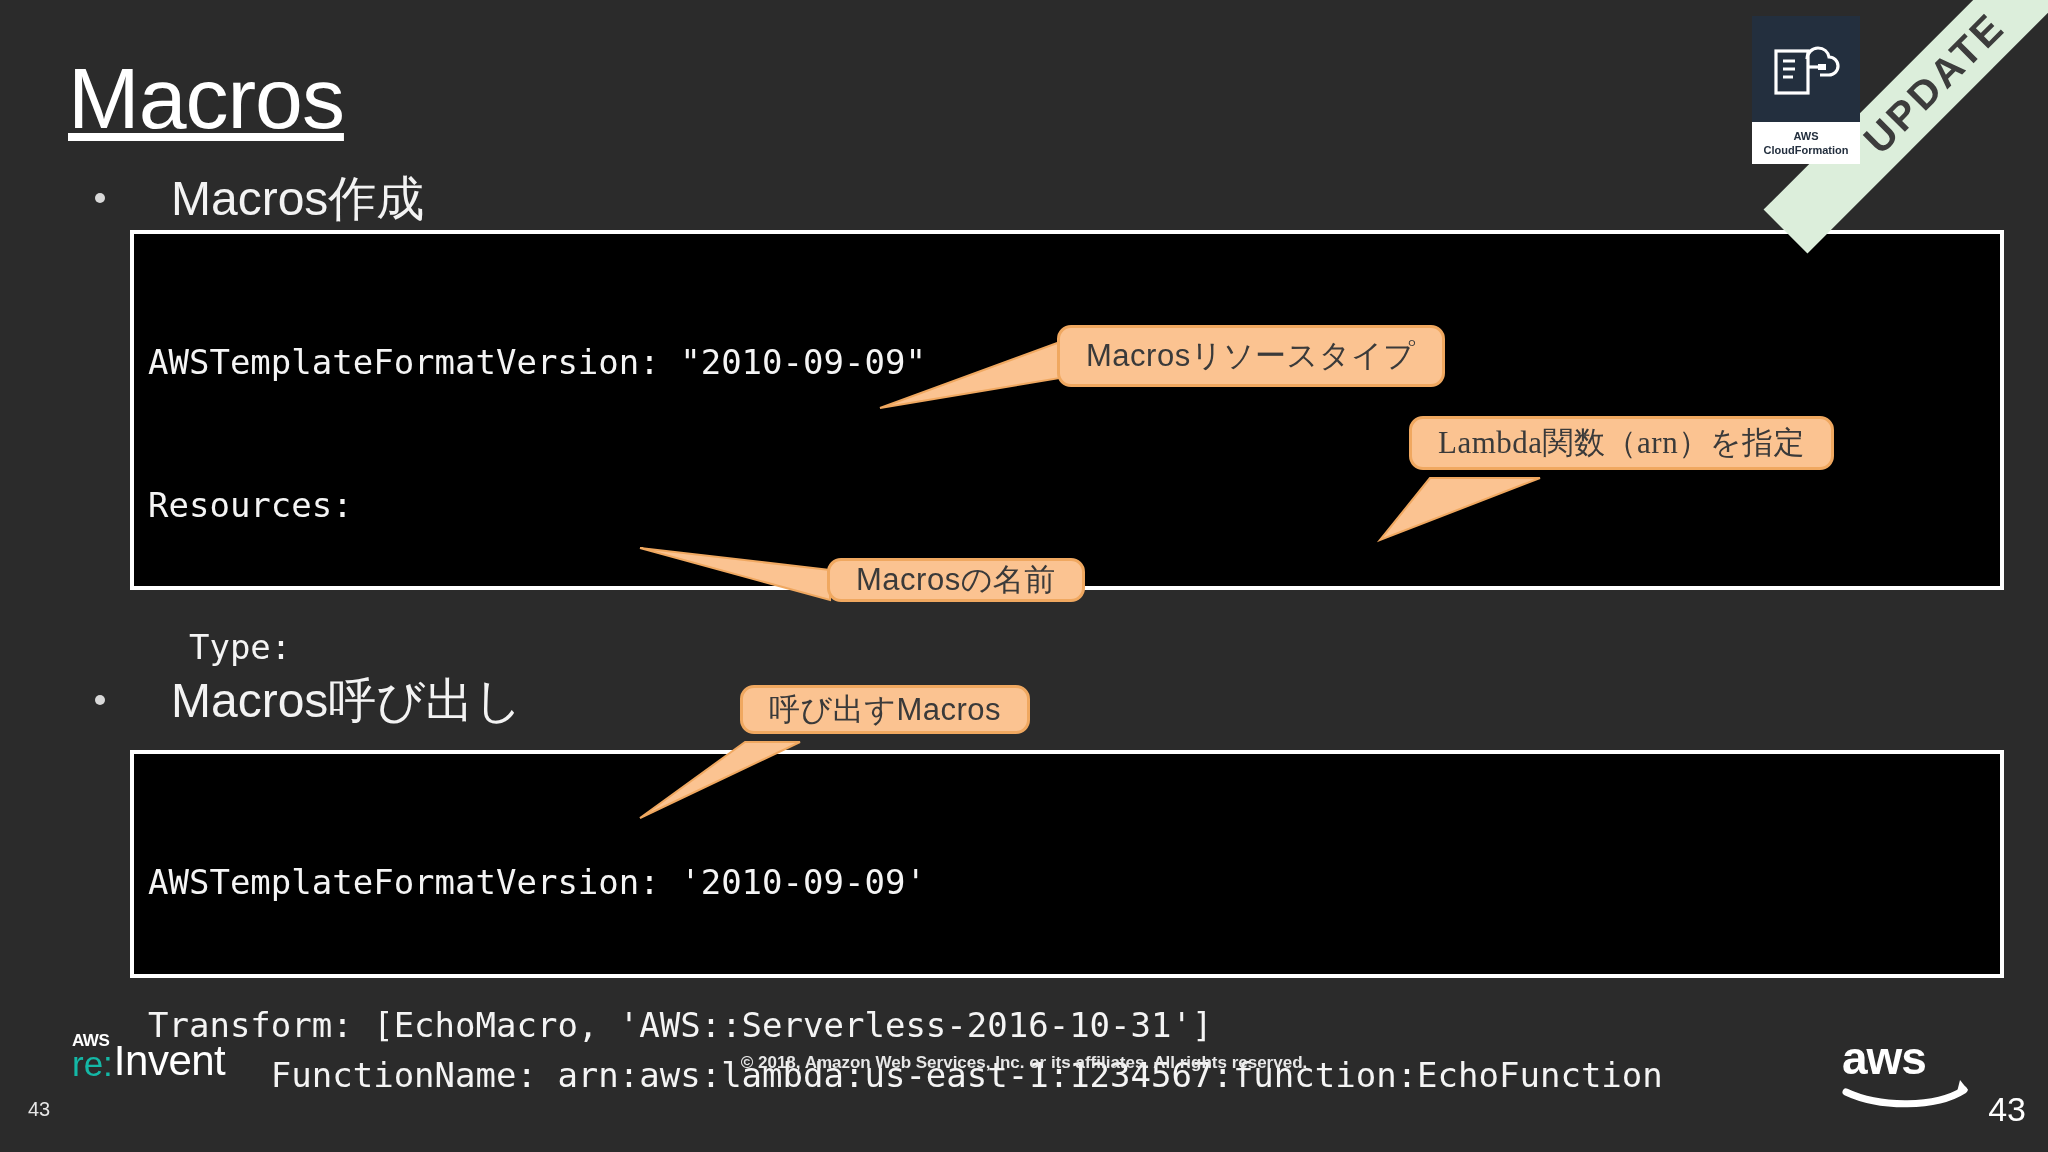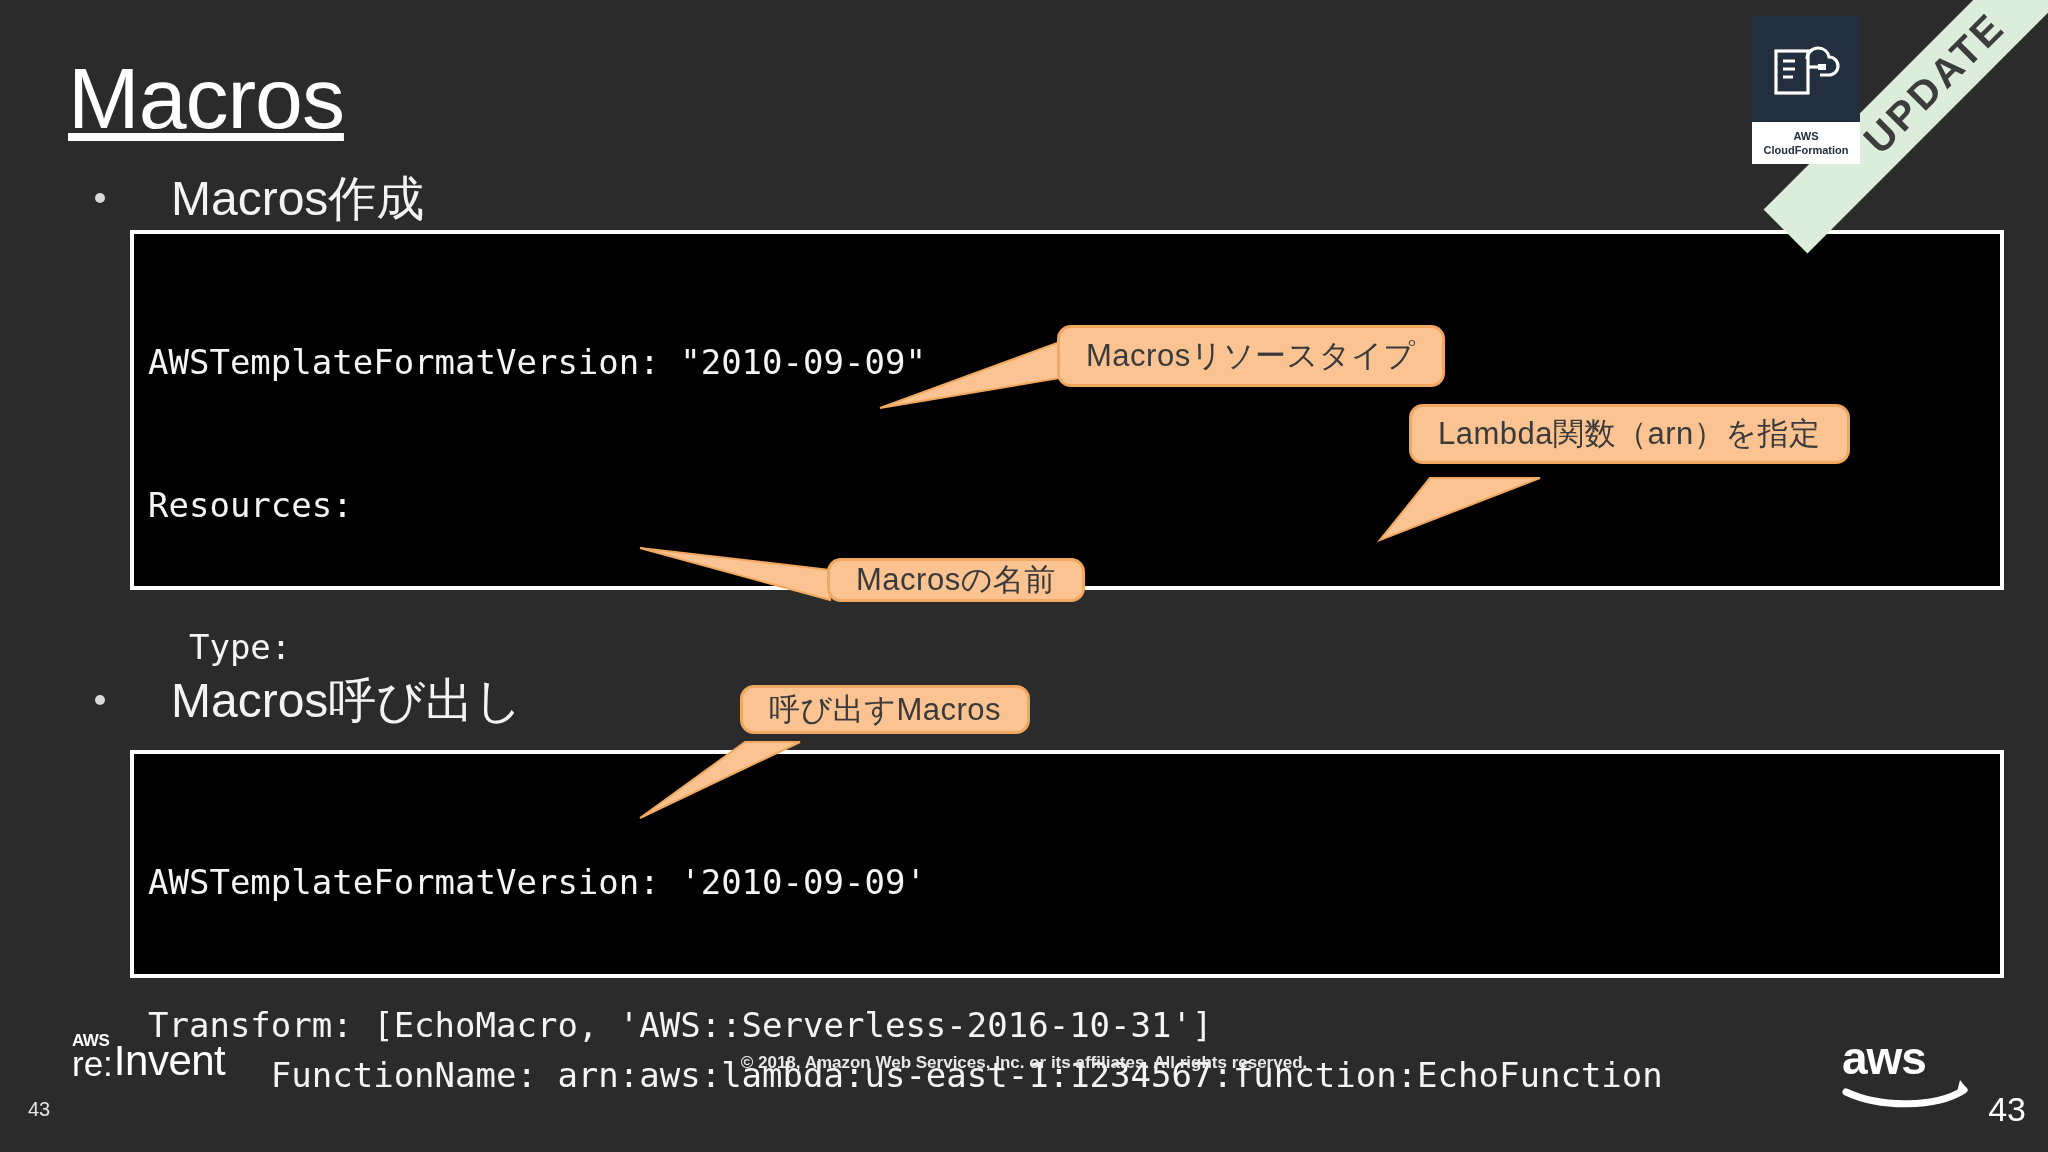--- a/index.html
+++ b/index.html
@@ -97,21 +97,21 @@
     font-weight: 400;
     display: flex;
     align-items: center;
     justify-content: center;
     padding: 0 26px;
     letter-spacing: 0.5px;
     z-index: 5;
     white-space: nowrap;
   }
   #callout-resource-type { left: 1057px; top: 325px; height: 62px; align-items: center; }
-  #callout-lambda-arn    { left: 1409px; top: 404px; height: 60px; }
+  #callout-lambda-arn    { left: 1409px; top: 416px; height: 54px; font-family: Liberation Serif, serif; }
   #callout-macros-name   { left: 827px;  top: 558px; height: 44px; }
   #callout-invoke-macros { left: 740px;  top: 685px; height: 49px; }
 
   .pointer-svg {
     position: absolute;
     left: 0; top: 0;
     width: 2048px; height: 1152px;
     pointer-events: none;
     z-index: 4;
   }
@@ -189,21 +189,21 @@
   }
   #reinvent-aws {
     font-size: 17px;
     font-weight: 700;
     letter-spacing: -0.5px;
     color: #ffffff;
   }
   #reinvent-re {
     font-size: 35px;
     font-weight: 400;
-    color: #ffffff;
+    color: #14b8a6;
     line-height: 30px;
   }
   #reinvent-invent {
     font-size: 42px;
     font-weight: 300;
     color: #ffffff;
     line-height: 36px;
     letter-spacing: -0.5px;
   }
 

